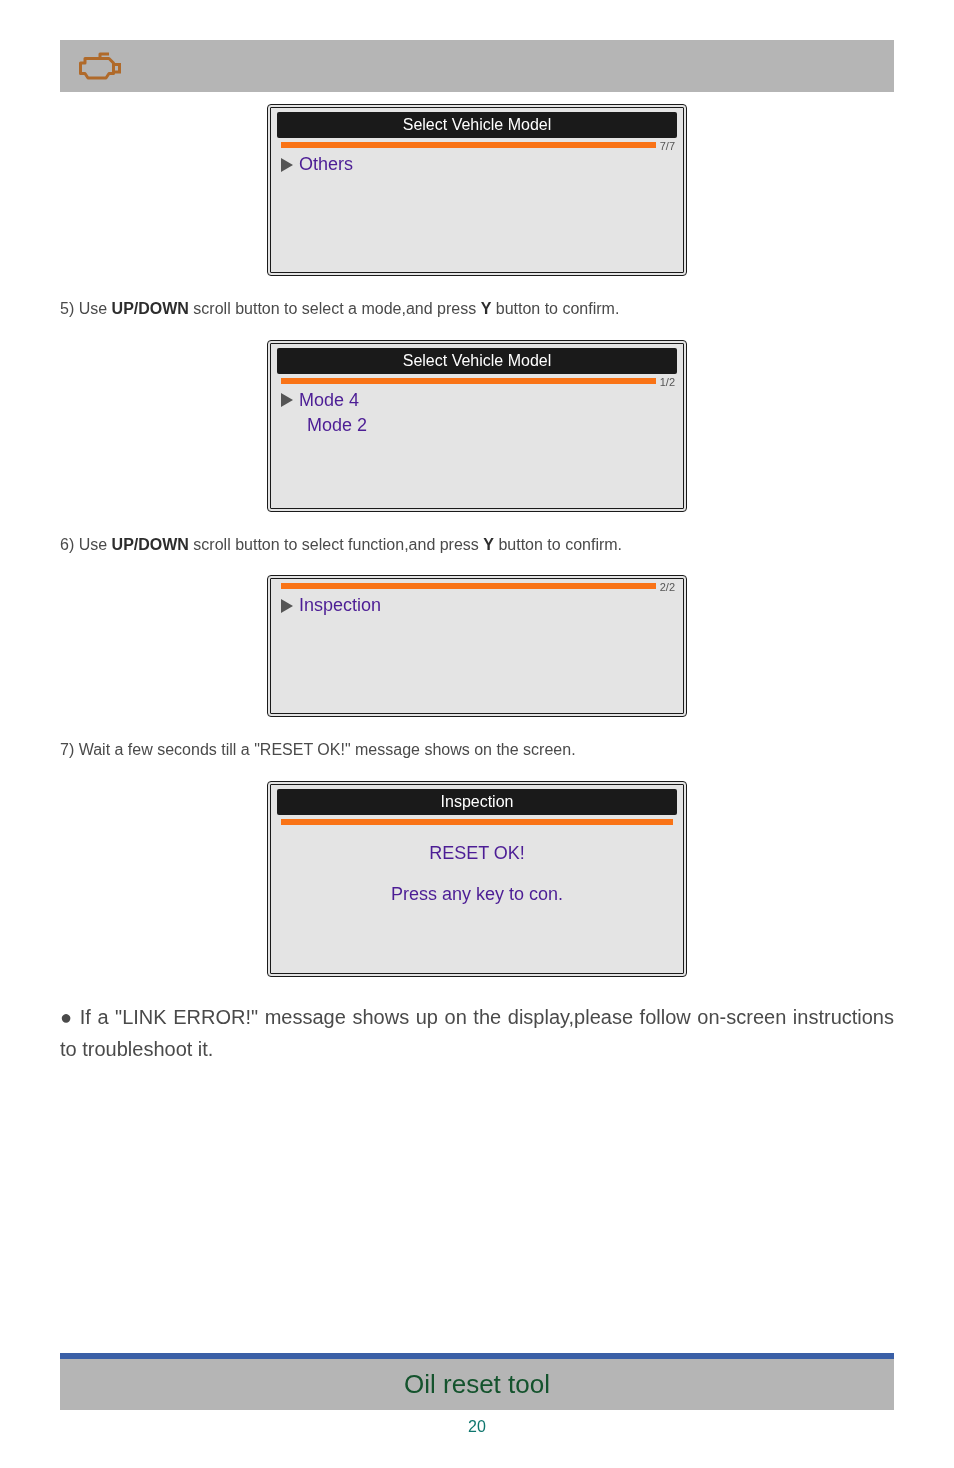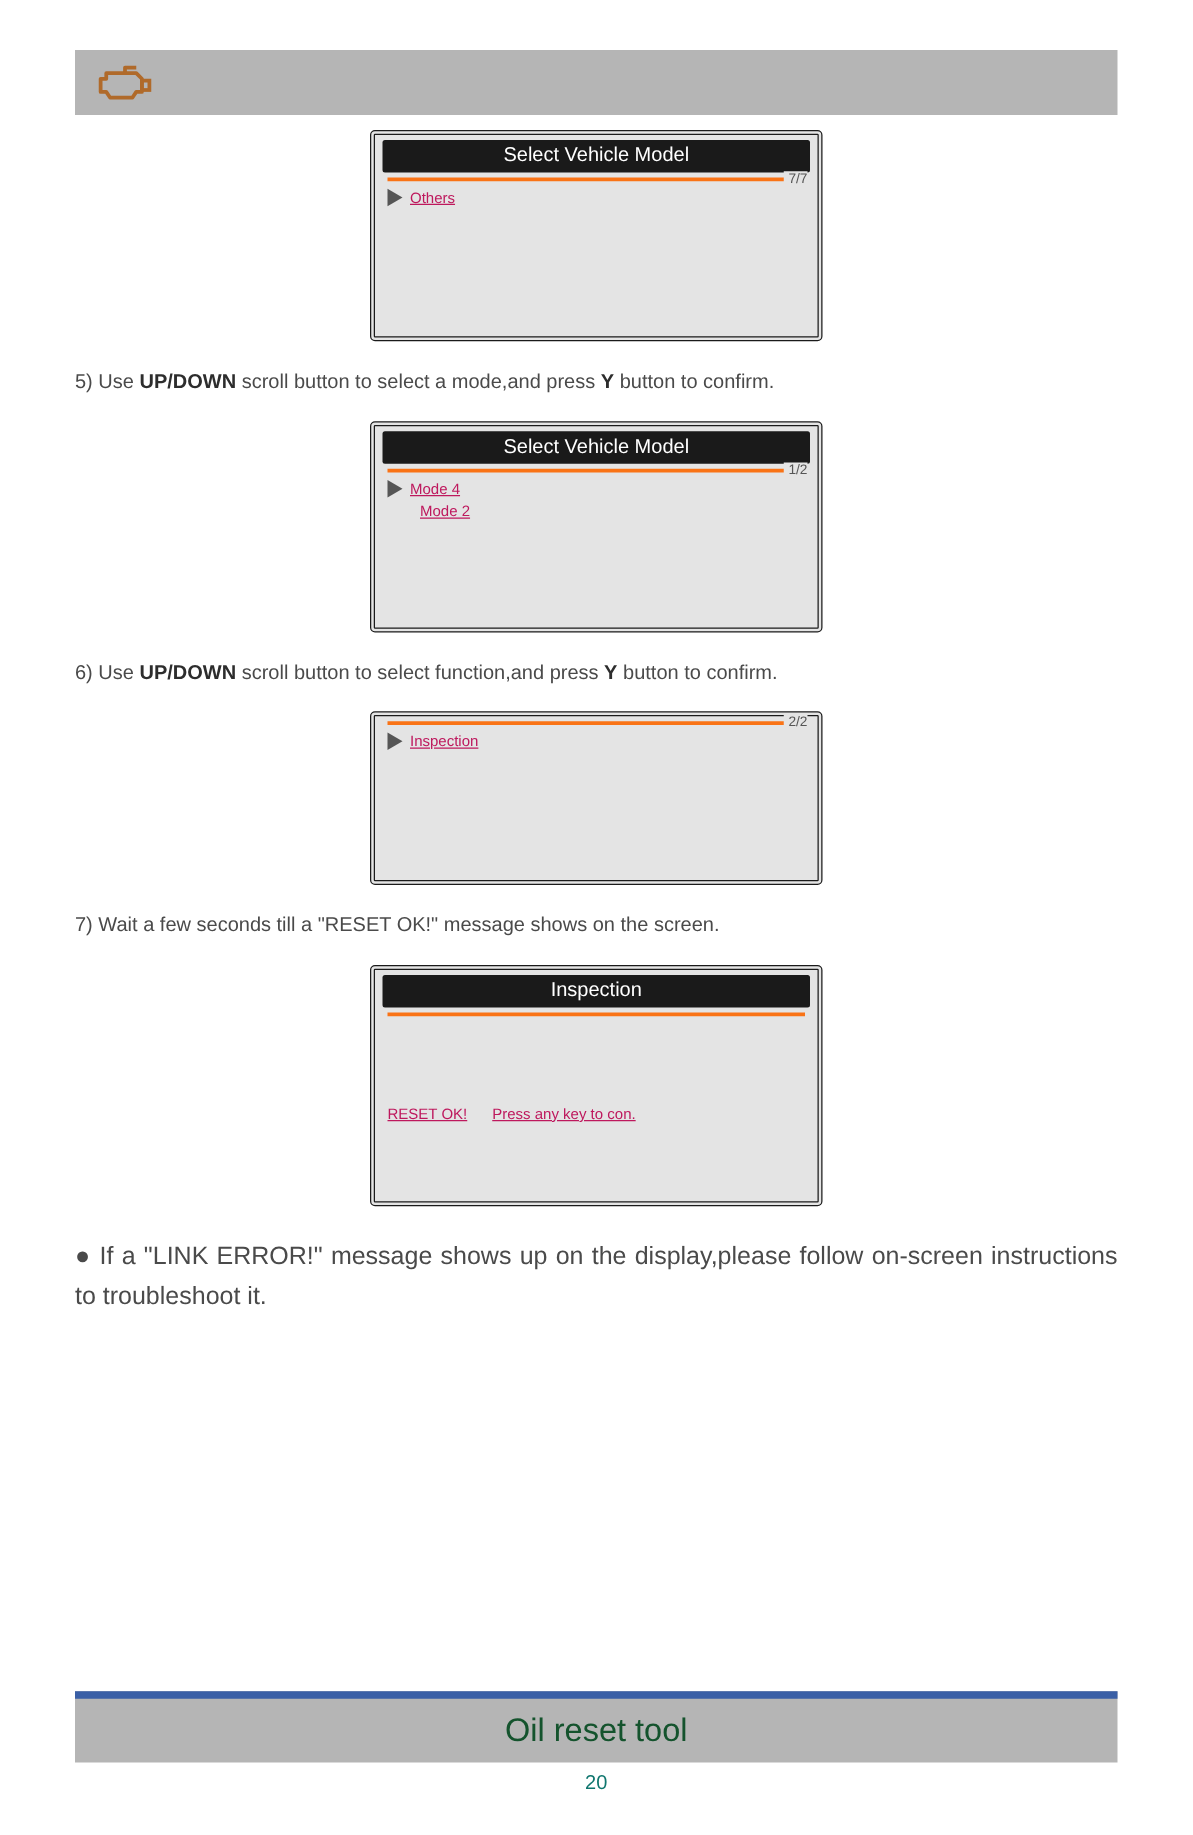--- a/index.html
+++ b/index.html
@@ -30,76 +30,75 @@
     letter-spacing: 0.5px;
   }
   .header-icon {
     width: 48px;
     height: 36px;
   }
   .content {
     padding-top: 12px;
   }
   .device-box {
-    width: 362px;
+    width: 420px;
     border: 4px double #1a1a1a;
     border-radius: 4px;
     margin: 0 auto 20px auto;
     background: #e4e4e4;
     box-sizing: border-box;
   }
   .device-title {
     background: #1a1a1a;
     color: #ffffff;
     text-align: center;
     font-size: 16px;
     padding: 4px 6px;
     margin: 4px 6px 0 6px;
     border-radius: 2px;
   }
   .device-divider {
-    border-top: 3px solid #f97316;
+    border-top: 6px solid #f97316;
     margin: 4px 10px 0 10px;
     position: relative;
   }
   .page-indicator {
     position: absolute;
     right: -2px;
     top: -8px;
     font-size: 11px;
     color: #555;
     background: #e4e4e4;
     padding-left: 4px;
   }
   .device-body {
     padding: 4px 10px 10px 10px;
     min-height: 110px;
-    color: #be185d;
-    font-size: 12px;
-    text-decoration: underline;
+    color: #4c1d95;
+    font-size: 18px;
   }
   .menu-row {
     display: flex;
     align-items: center;
     gap: 6px;
     padding: 2px 0;
   }
   .menu-row.indent {
     padding-left: 26px;
   }
   .pointer {
     width: 0;
     height: 0;
     border-top: 7px solid transparent;
     border-bottom: 7px solid transparent;
     border-left: 12px solid #555;
   }
   .device-body.center-col {
     display: flex;
-    flex-direction: row;
+    flex-direction: column;
     align-items: center;
     justify-content: flex-start;
     gap: 20px;
     padding-top: 18px;
     min-height: 120px;
   }
   .body-text {
     font-size: 16px;
     color: #4a4a4a;
     line-height: 1.6;

